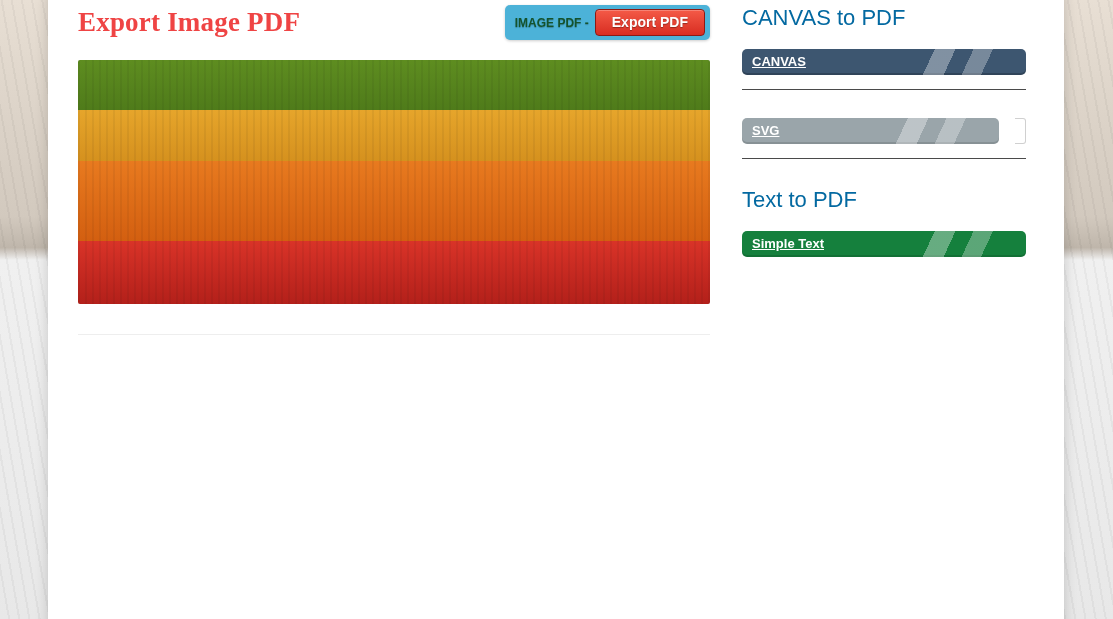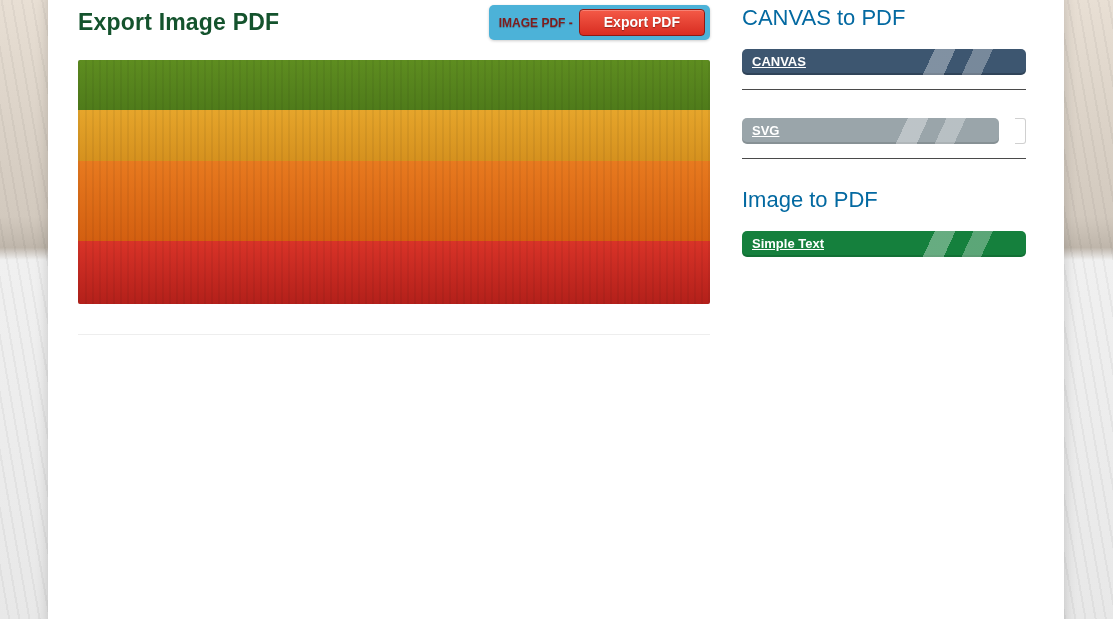--- a/index.html
+++ b/index.html
@@ -23,41 +23,42 @@
   background: #fff;
   box-shadow: 0 2px 12px rgba(0,0,0,.18);
   padding: 15px 30px 0 30px;
 }
 .cols { display: flex; gap: 32px; }
 .left-col { width: 632px; }
 .right-col { width: 284px; }
 .section { margin-bottom: 30px; }
 .section-head { display: flex; align-items: center; justify-content: space-between; margin-bottom: 20px; }
 .section-title {
-  font-size: 23px; font-weight: 800; color: #14532d;
+  font-size: 27px; font-weight: 800; color: #ef4444;
   letter-spacing: .2px;
+  font-family: Liberation Serif, serif;
 }
 .pill {
   display: inline-flex; align-items: center;
   background: #4cb2d8;
   border-radius: 5px;
   padding: 4px 5px 4px 10px;
   box-shadow: 0 1px 3px rgba(0,0,0,.2);
   gap: 6px;
 }
-.pill-label { color: #7f1d1d; font-size: 12px; font-weight: 700; text-shadow: 0 1px 1px rgba(0,0,0,.25); }
+.pill-label { color: #14532d; font-size: 12px; font-weight: 700; text-shadow: 0 1px 1px rgba(0,0,0,.25); }
 .export-btn {
   display: inline-block;
   background: linear-gradient(to bottom, #f45a47, #d82d22);
   color: #fff;
   font-weight: 800;
   font-size: 14px;
   border: 1px solid #8c1a14;
   border-radius: 4px;
-  padding: 4px 24px 5px;
+  padding: 4px 16px 5px;
   text-shadow: 0 1px 1px rgba(0,0,0,.35);
   box-shadow: inset 0 1px 0 rgba(255,255,255,.25);
   cursor: pointer;
 }
 .hr { border: 0; border-top: 1px solid #eee; margin: 26px 0 30px; }
 .img-a {
   width: 632px; height: 244px; border-radius: 2px; overflow: hidden;
   box-shadow: 0 0 0 1px rgba(0,0,0,.05) inset;
   display: flex; flex-direction: column;
 }
@@ -150,21 +151,21 @@
         <div class="svg-row">
           <div class="chip grey">
             <span>SVG</span>
           </div>
           <div class="svg-stub"></div>
         </div>
         <hr class="side-hr">
       </div>
 
       <div class="side-block">
-        <h3 class="side-title">Image to PDF</h3>
+        <h3 class="side-title">Text to PDF</h3>
         <div class="chip gold2">
           <span>Simple Text</span>
         </div>
       </div>
 
     </aside>
 
   </div>
 </div>
 

